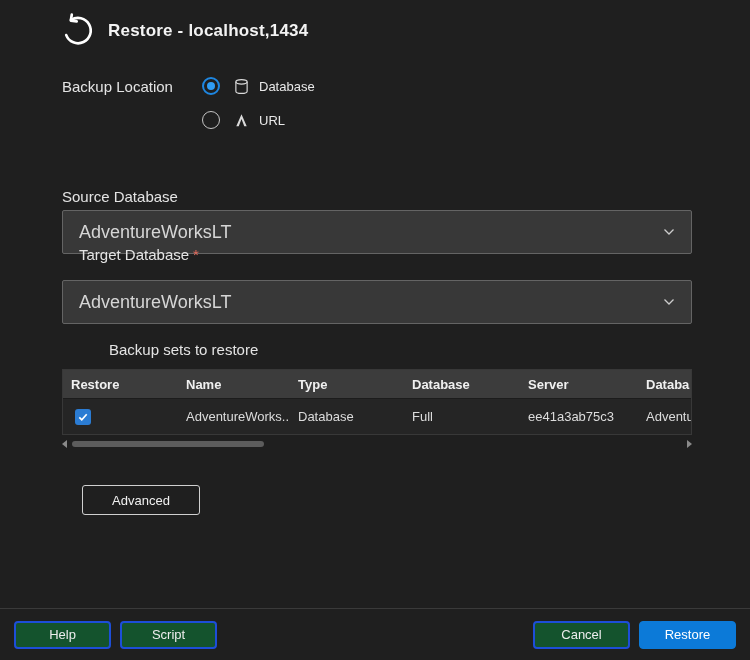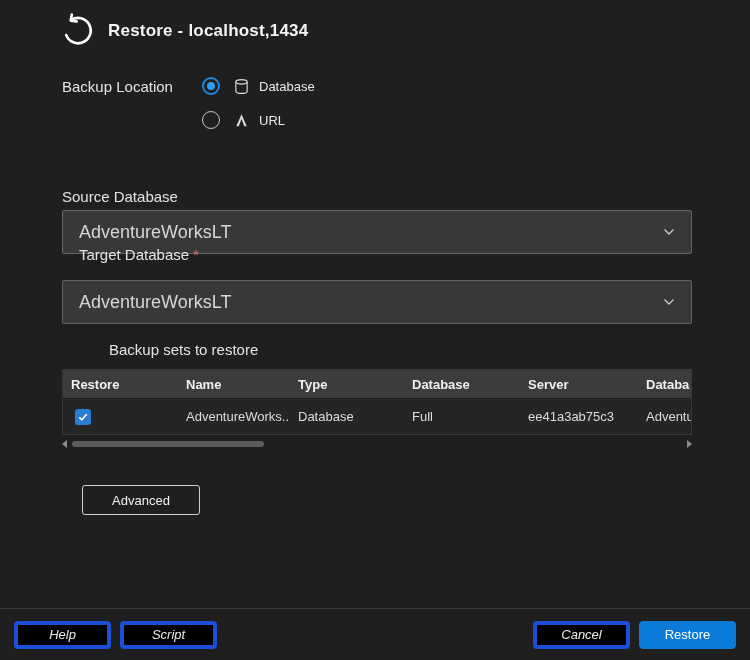--- a/index.html
+++ b/index.html
@@ -38,21 +38,21 @@
   .hscroll{position:absolute;left:62px;top:438px;width:630px;height:12px;}
   .hthumb{position:absolute;left:10px;top:3px;width:192px;height:6px;background:#5c5c5c;border-radius:3px;cursor:pointer;}
   .arr{position:absolute;top:2px;width:0;height:0;border-top:4px solid transparent;border-bottom:4px solid transparent;cursor:pointer;}
   .arr-l{left:0;border-right:5px solid #8a8a8a;}
   .arr-r{right:0;border-left:5px solid #8a8a8a;}
   
   .btn{font-family:inherit;font-size:13px;height:28px;min-width:97px;border-radius:4px;
     box-sizing:border-box;cursor:pointer;padding:0 12px;}
   .btn-outline{position:absolute;left:62px;top:485px;width:118px;height:30px;background:transparent;
     border:1px solid #d0d0d0;border-radius:3px;color:#f0f0f0;font-size:13px;cursor:pointer;font-family:inherit;margin-left:20px;}
-  .btn-secondary{background:#000000;border:4px solid #1d4ed8;color:#ededed;font-style:italic;}
+  .btn-secondary{background:#14532d;border:2px solid #1d4ed8;color:#ededed;}
   .btn-primary{background:#0c7ad8;border:1px solid #0c7ad8;color:#ffffff;}
   
   .footer{position:absolute;left:0;right:0;bottom:0;height:52px;border-top:1px solid #3a3a3a;
     display:flex;align-items:center;gap:9px;padding:0 14px;box-sizing:border-box;background:#1f1f1f;}
   .footer .spacer{flex:1;}
 </style>
 </head>
 <body>
 
 <div class="dialog">

